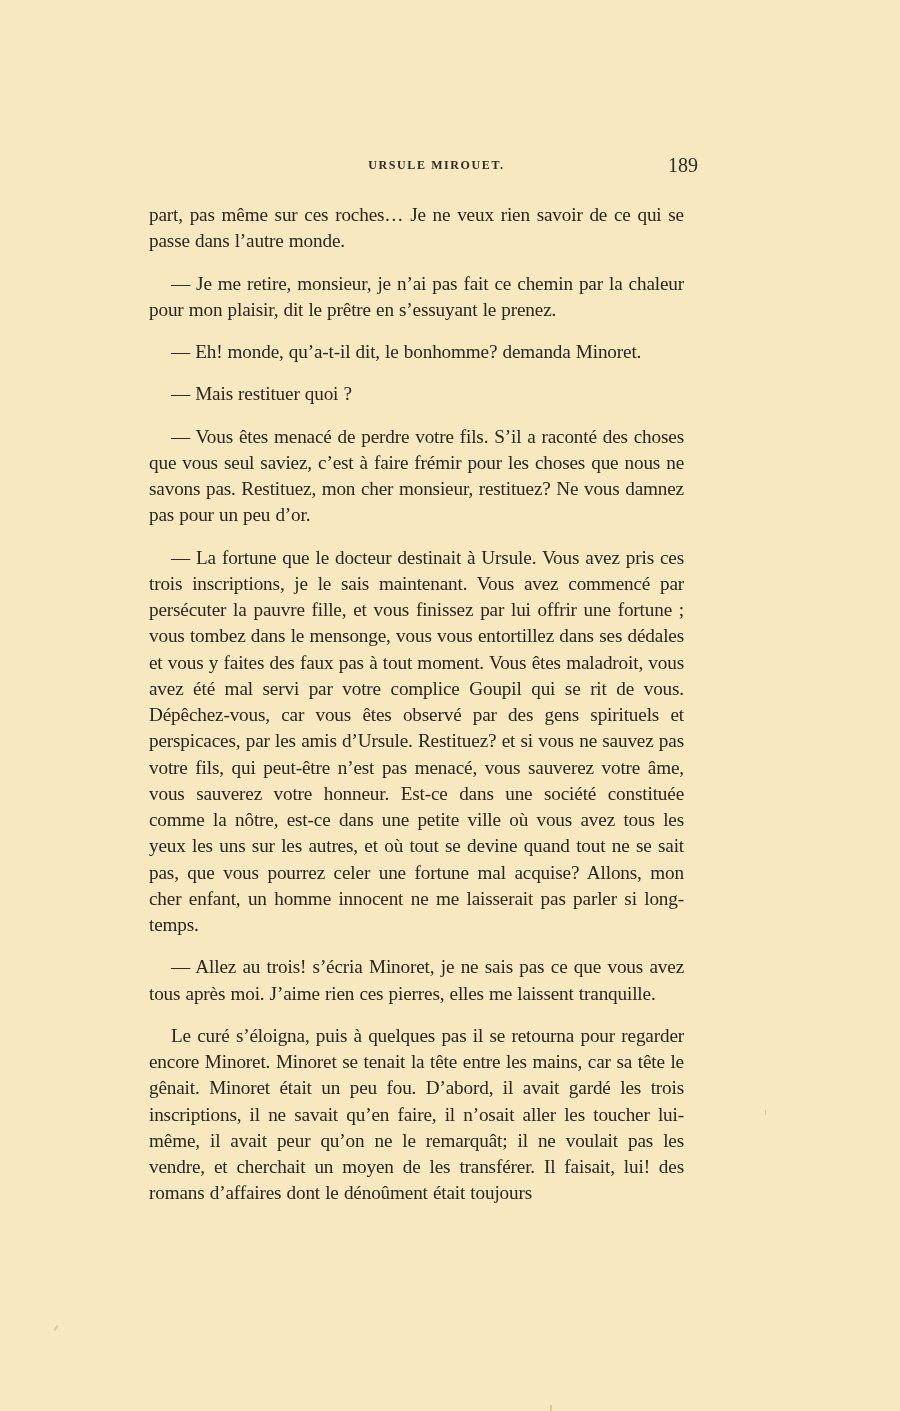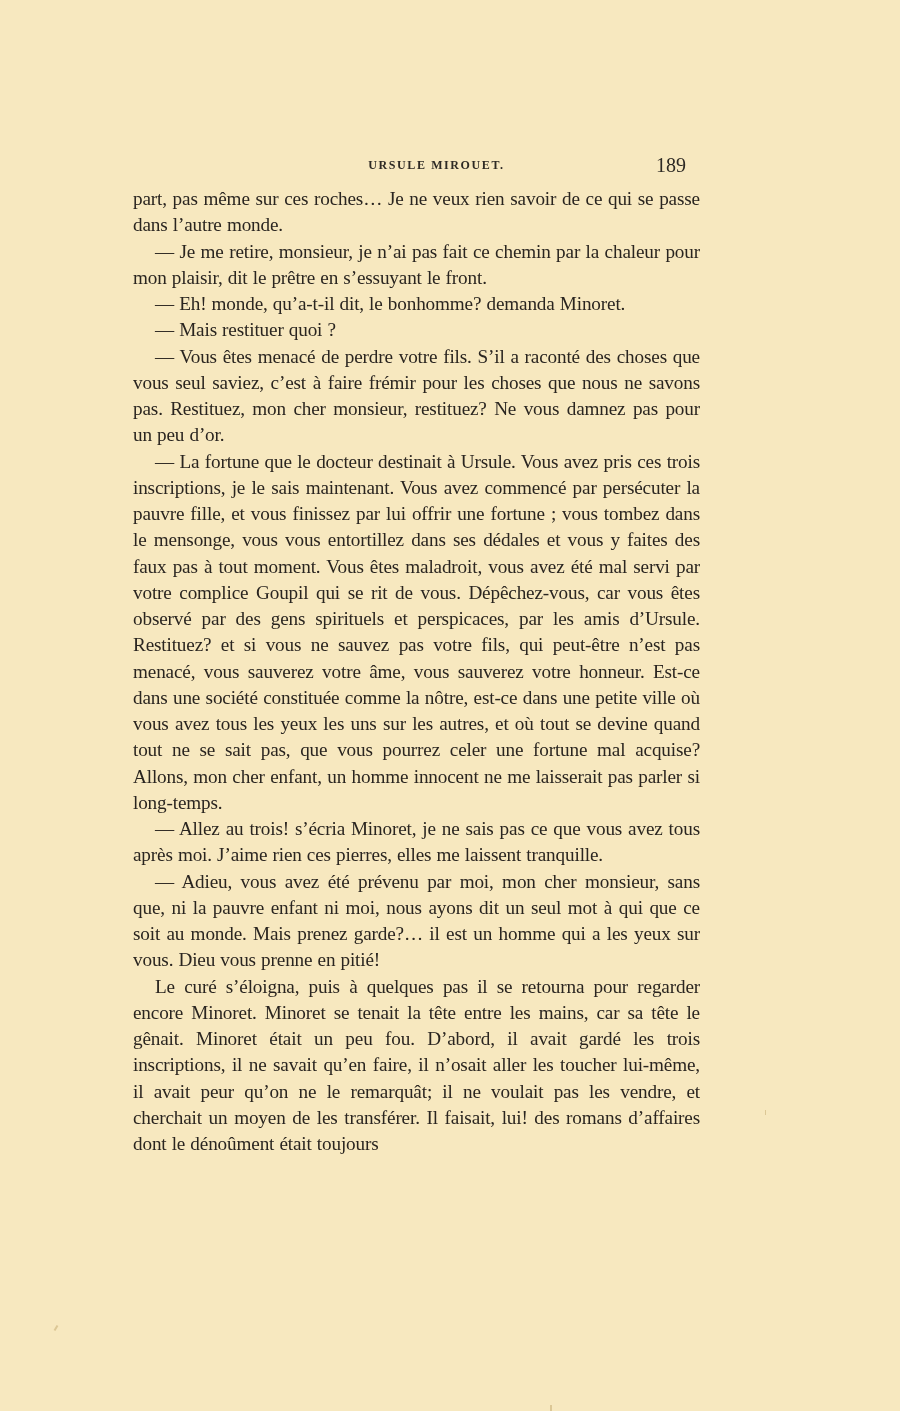--- a/index.html
+++ b/index.html
@@ -29,35 +29,35 @@
       text-align: center;
       font-size: 12px;
       letter-spacing: 1.6px;
       font-weight: bold;
       font-variant: small-caps;
       color: #2e2a24;
       padding-left: 40px;
     }
     .page-number {
       position: absolute;
-      right: 14px;
+      right: 2px;
       top: 2px;
       font-size: 20px;
       color: #2e2a24;
     }
     .body-text {
       font-size: 19.2px;
       line-height: 26.25px;
       text-align: justify;
       letter-spacing: -0.15px;
       word-spacing: 0.5px;
       margin-top: 0;
     }
     .para {
-      margin: 0;
+      margin: 16px;
       text-indent: 0;
     }
     .para.indent { text-indent: 22px; }
     .para .it { }
     .speck {
       position: absolute;
       width: 2px;
       height: 6px;
       background: #c9b07a;
       opacity: 0.6;
@@ -67,26 +67,25 @@
 <body>
 
 <div class="page">
   <div class="running-head">
     <div class="running-title">URSULE MIROUET.</div>
     <div class="page-number">189</div>
   </div>
 
   <div class="body-text">
     <p class="para">part, pas même sur ces roches… Je ne veux rien savoir de ce qui se passe dans l’autre monde.</p>
-    <p class="para indent">— Je me retire, monsieur, je n’ai pas fait ce chemin par la chaleur pour mon plaisir, dit le prêtre en s’essuyant le front.</p>
+    <p class="para indent">— Je me retire, monsieur, je n’ai pas fait ce chemin par la chaleur pour mon plaisir, dit le prêtre en s’essuyant le prenez.</p>
     <p class="para indent">— Eh! monde, qu’a-t-il dit, le bonhomme? demanda Minoret.</p>
     <p class="para indent">— Mais restituer quoi ?</p>
     <p class="para indent">— Vous êtes menacé de perdre votre fils. S’il a raconté des choses que vous seul saviez, c’est à faire frémir pour les choses que nous ne savons pas. Restituez, mon cher monsieur, restituez? Ne vous damnez pas pour un peu d’or.</p>
     <p class="para indent">— La fortune que le docteur destinait à Ursule. Vous avez pris ces trois inscriptions, je le sais maintenant. Vous avez commencé par persécuter la pauvre fille, et vous finissez par lui offrir une fortune ; vous tombez dans le mensonge, vous vous entortillez dans ses dédales et vous y faites des faux pas à tout moment. Vous êtes maladroit, vous avez été mal servi par votre complice Goupil qui se rit de vous. Dépêchez-vous, car vous êtes observé par des gens spirituels et perspicaces, par les amis d’Ursule. Restituez? et si vous ne sauvez pas votre fils, qui peut-être n’est pas menacé, vous sauverez votre âme, vous sauverez votre honneur. Est-ce dans une société constituée comme la nôtre, est-ce dans une petite ville où vous avez tous les yeux les uns sur les autres, et où tout se devine quand tout ne se sait pas, que vous pourrez celer une fortune mal acquise? Allons, mon cher enfant, un homme innocent ne me laisserait pas parler si long-temps.</p>
     <p class="para indent"><span>— Allez au trois! s’écria Minoret, je ne sais pas ce que vous avez </span><span class="it">tous</span><span> après moi. J’aime rien ces pierres, elles me laissent tranquille.</span></p>
-    <p class="para indent">— Adieu, vous avez été prévenu par moi, mon cher monsieur, sans que, ni la pauvre enfant ni moi, nous ayons dit un seul mot à qui que ce soit au monde. Mais prenez garde?… il est un homme qui a les yeux sur vous. Dieu vous prenne en pitié!</p>
     <p class="para indent">Le curé s’éloigna, puis à quelques pas il se retourna pour regarder encore Minoret. Minoret se tenait la tête entre les mains, car sa tête le gênait. Minoret était un peu fou. D’abord, il avait gardé les trois inscriptions, il ne savait qu’en faire, il n’osait aller les toucher lui-même, il avait peur qu’on ne le remarquât; il ne voulait pas les vendre, et cherchait un moyen de les transférer. Il faisait, lui! des romans d’affaires dont le dénoûment était toujours</p>
   </div>
 </div>
 
 <span class="speck" style="left:55px; top:1325px; transform:rotate(30deg);"></span>
 <span class="speck" style="left:550px; top:1405px; height:6px;"></span>
 <span class="speck" style="left:765px; top:1110px; height:5px; width:1px;"></span>
 
 </body></html>

